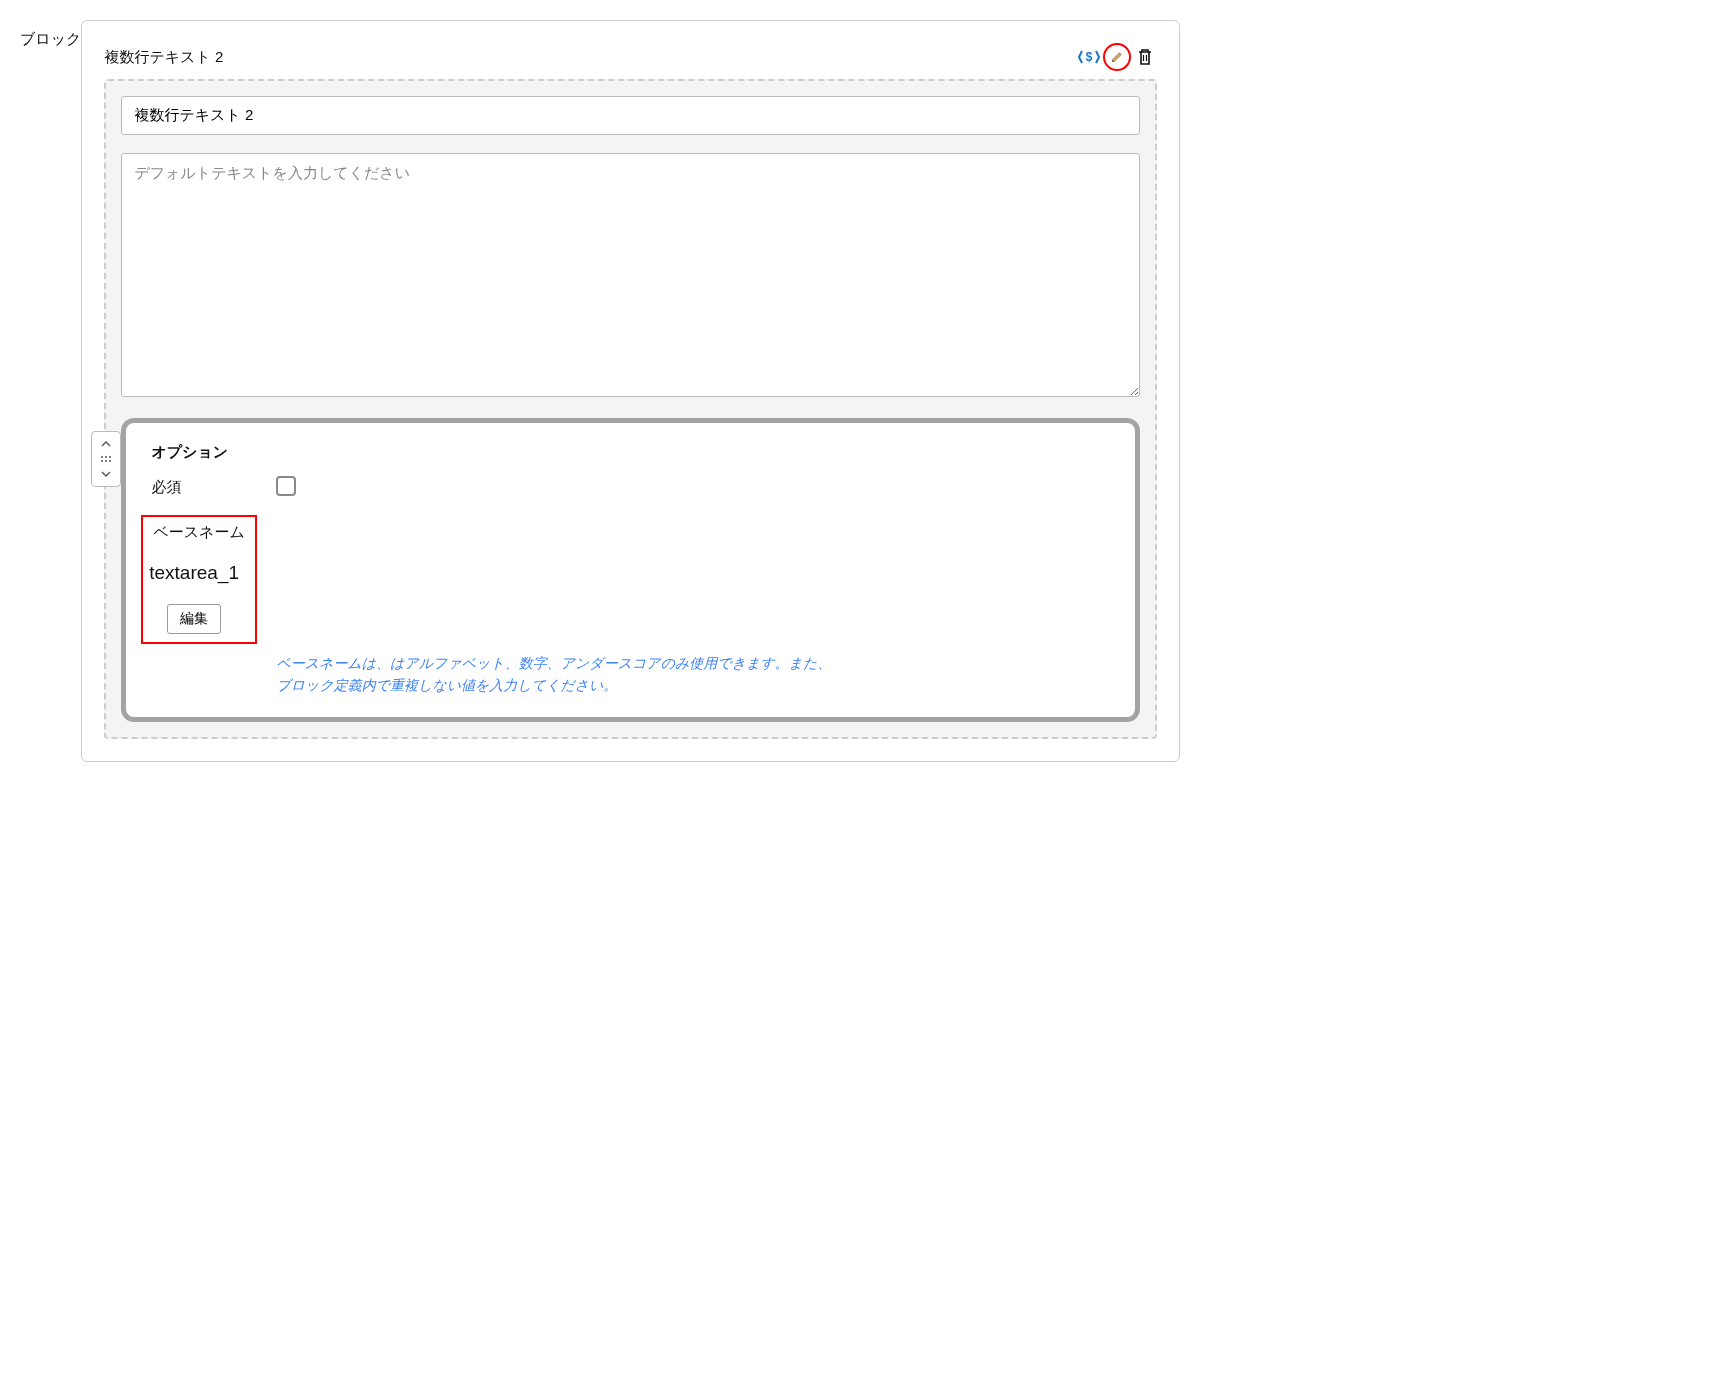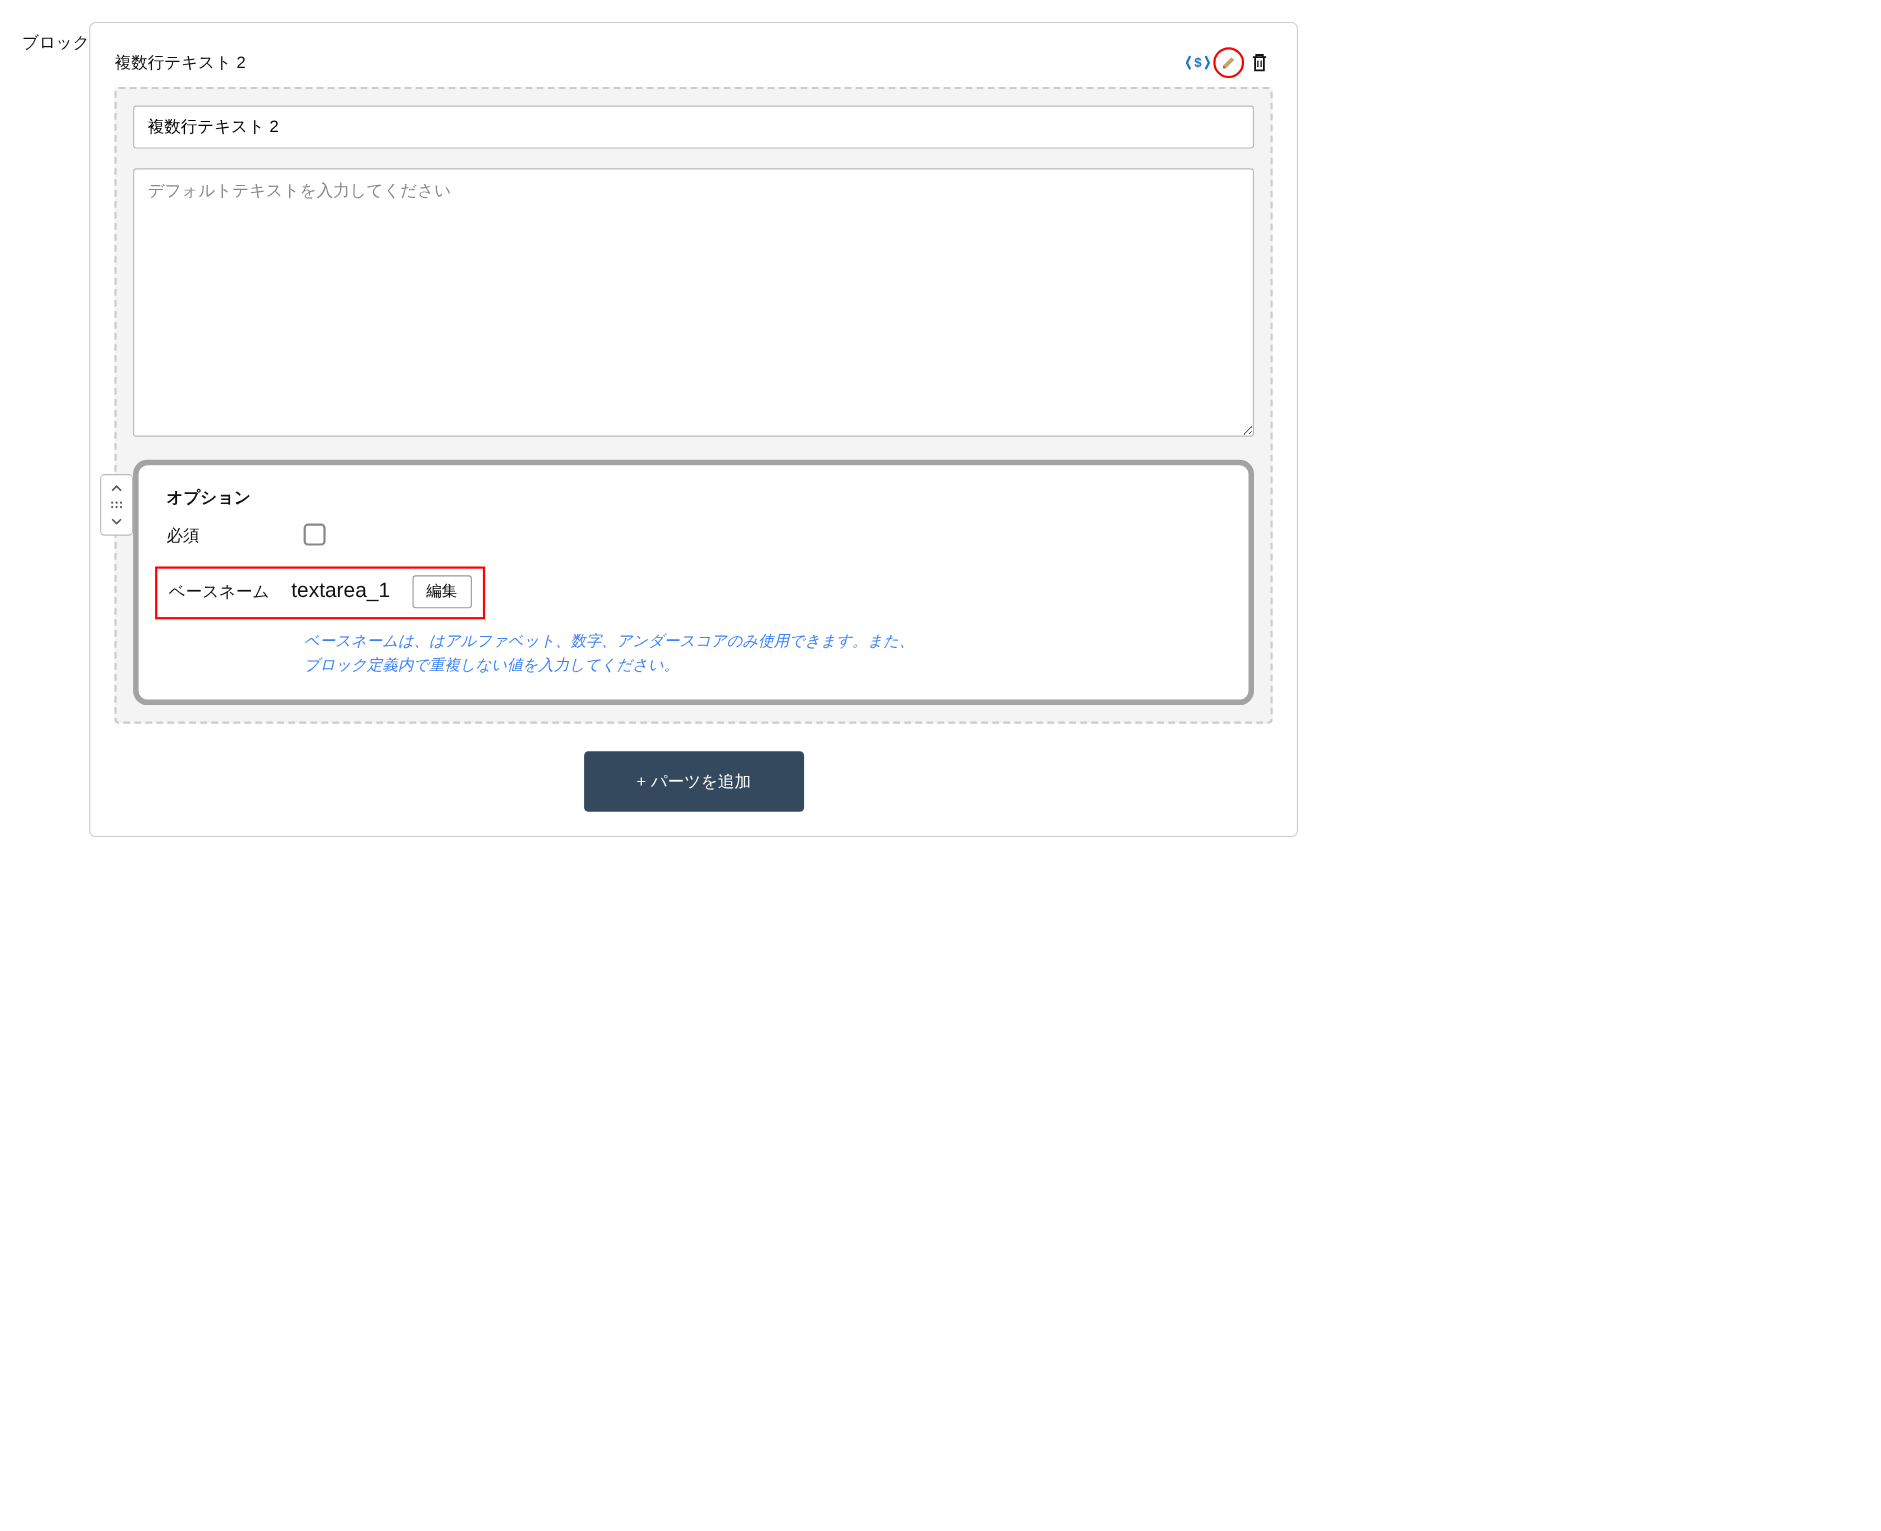--- a/index.html
+++ b/index.html
@@ -103,20 +103,21 @@
       font-family: inherit;
       font-size: 14px;
     }
     .red-box {
       border: 2px solid red;
       display: inline-flex;
       align-items: center;
       padding: 6px 10px 8px 0;
       gap: 20px;
       margin-left: -10px;
+      flex-direction: column;
     }
     .red-box .bn-label { padding-left: 10px; font-size: 15px; }
     .bn-value { font-size: 19px; }
     .bn-edit {
       border: 1px solid #999;
       border-radius: 3px;
       padding: 5px 12px;
       font-size: 14px;
       background: #fff;
       cursor: pointer;
@@ -216,19 +217,16 @@
               <span class="bn-label">ベースネーム</span>
               <span class="bn-value">textarea_1</span>
               <button class="bn-edit">編集</button>
             </div>
             <div class="bn-help">ベースネームは、はアルファベット、数字、アンダースコアのみ使用できます。また、ブロック定義内で重複しない値を入力してください。</div>
           </div>
 
         </div>
       </div>
 
-      <div class="add-btn-row">
-        <button class="add-btn">+ パーツを追加</button>
-      </div>
 
     </div>
   </div>
 </div>
 
 </body></html>

